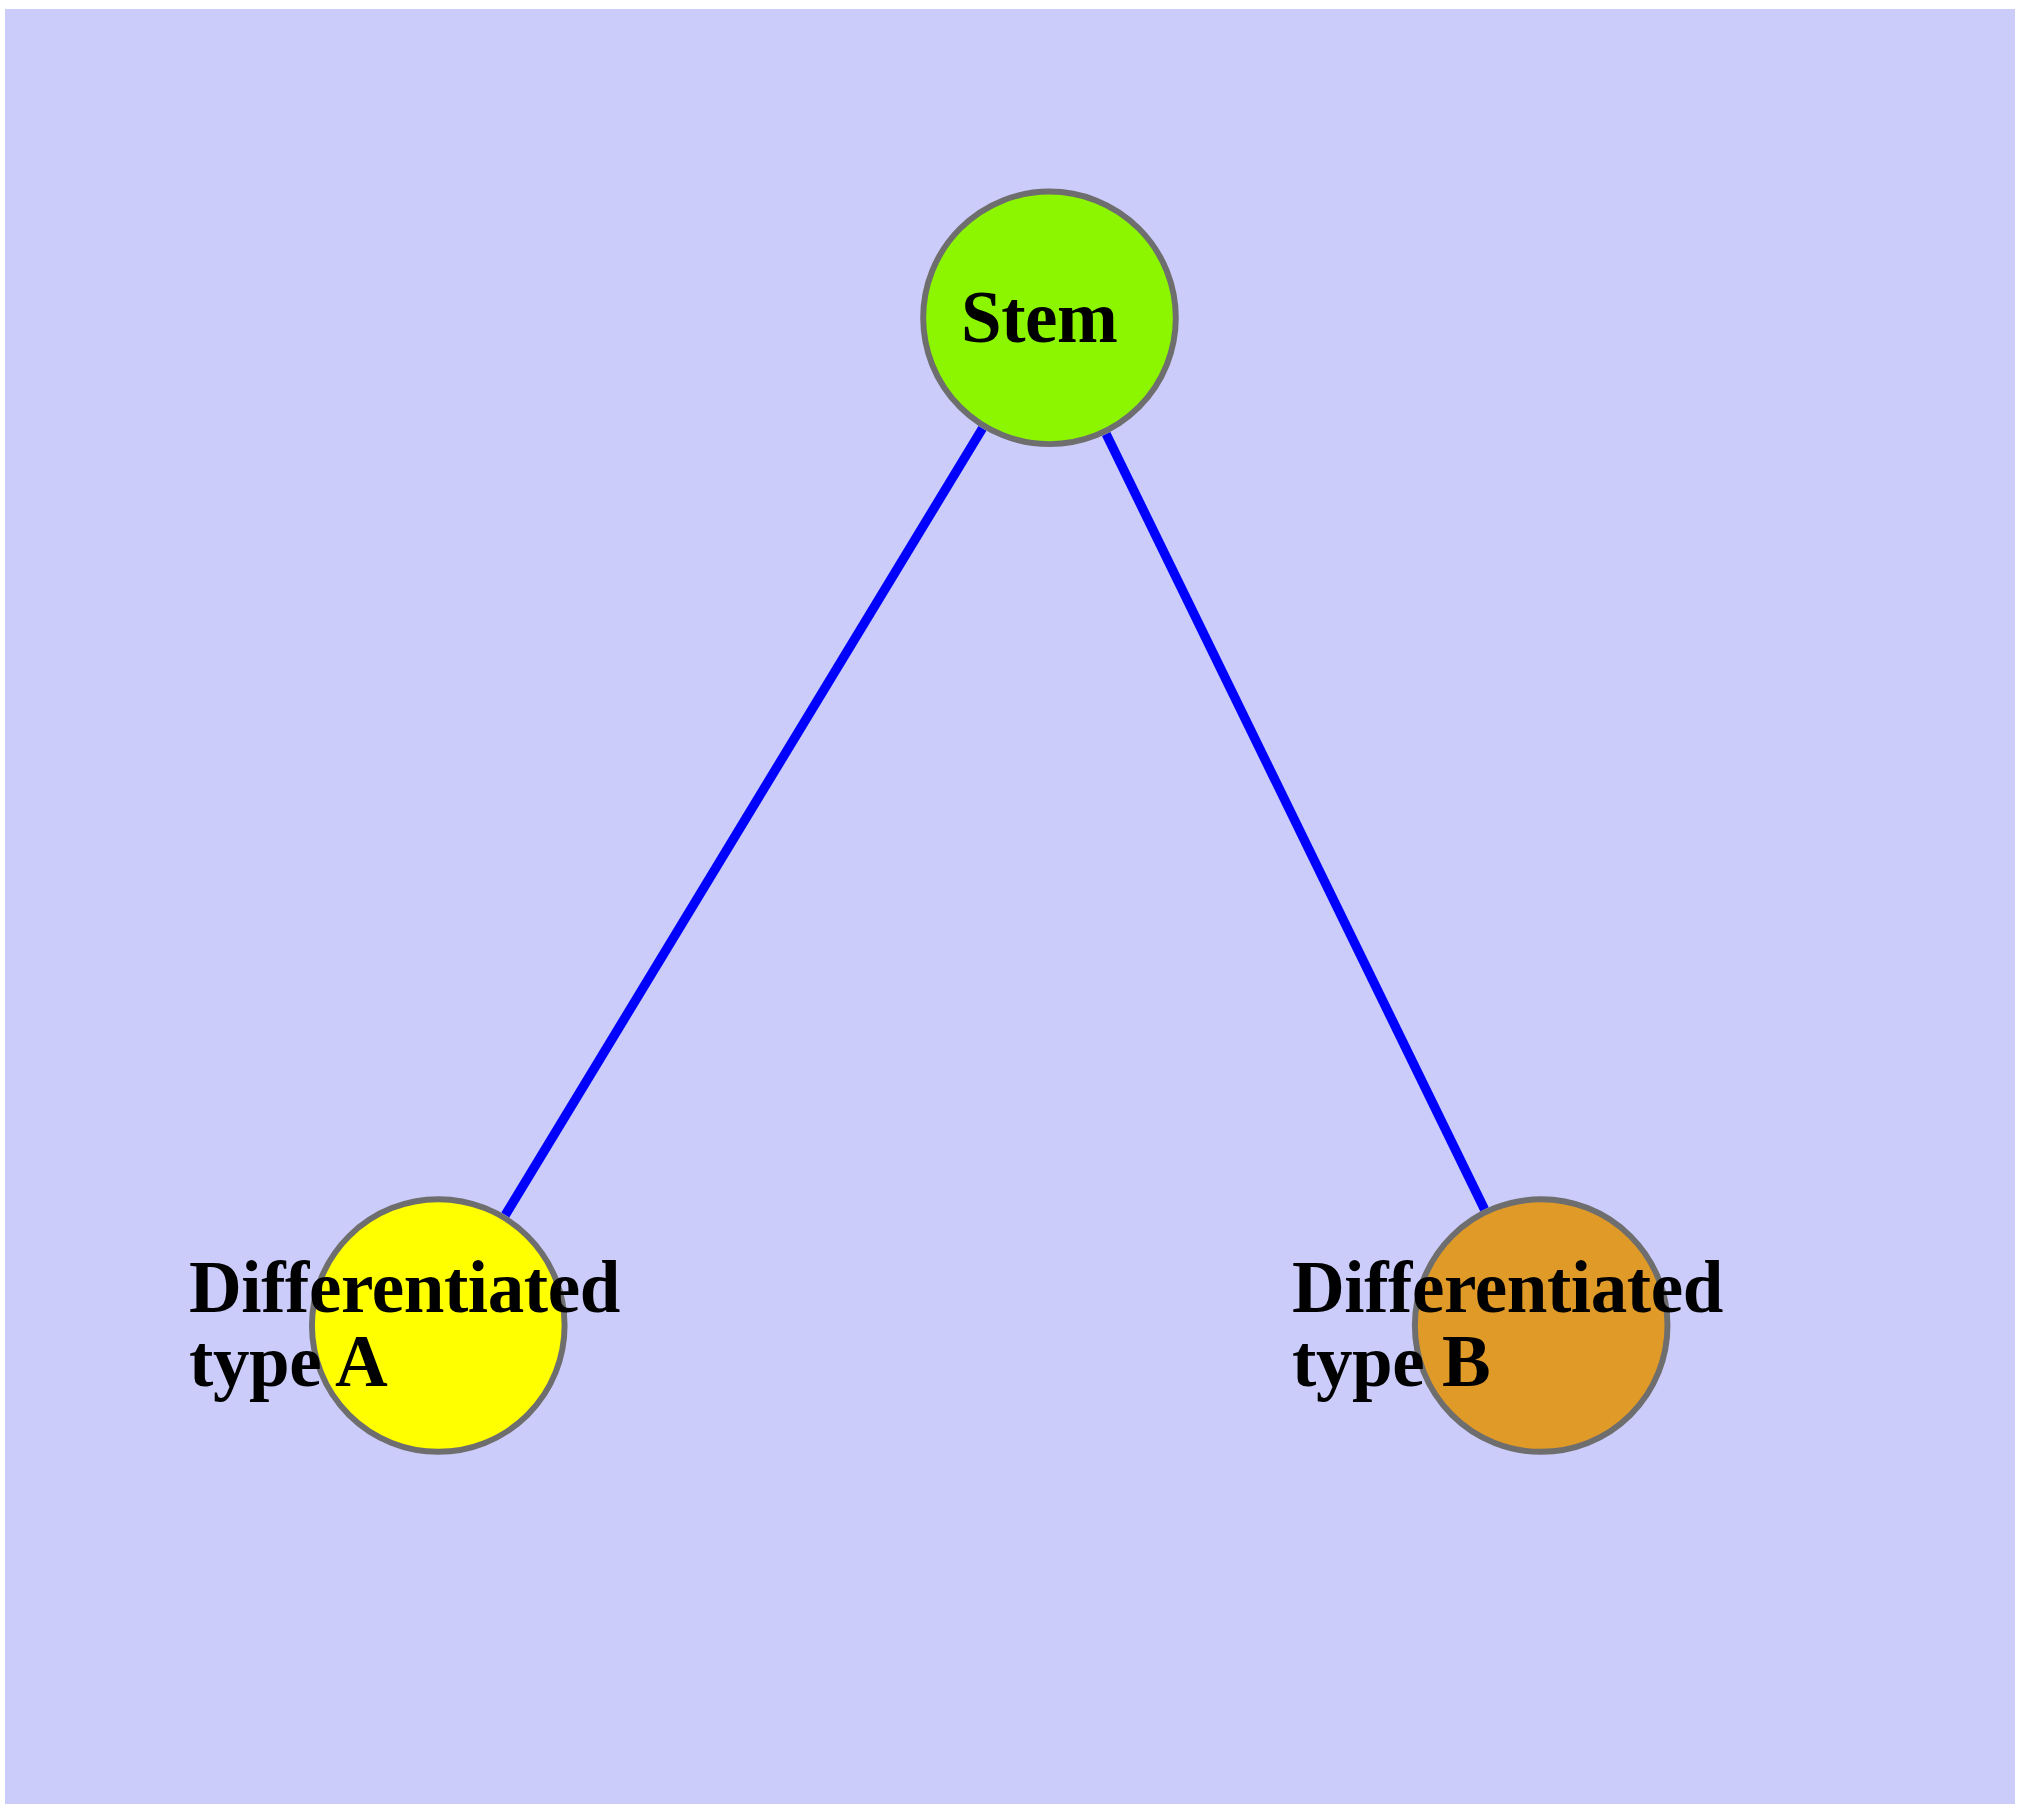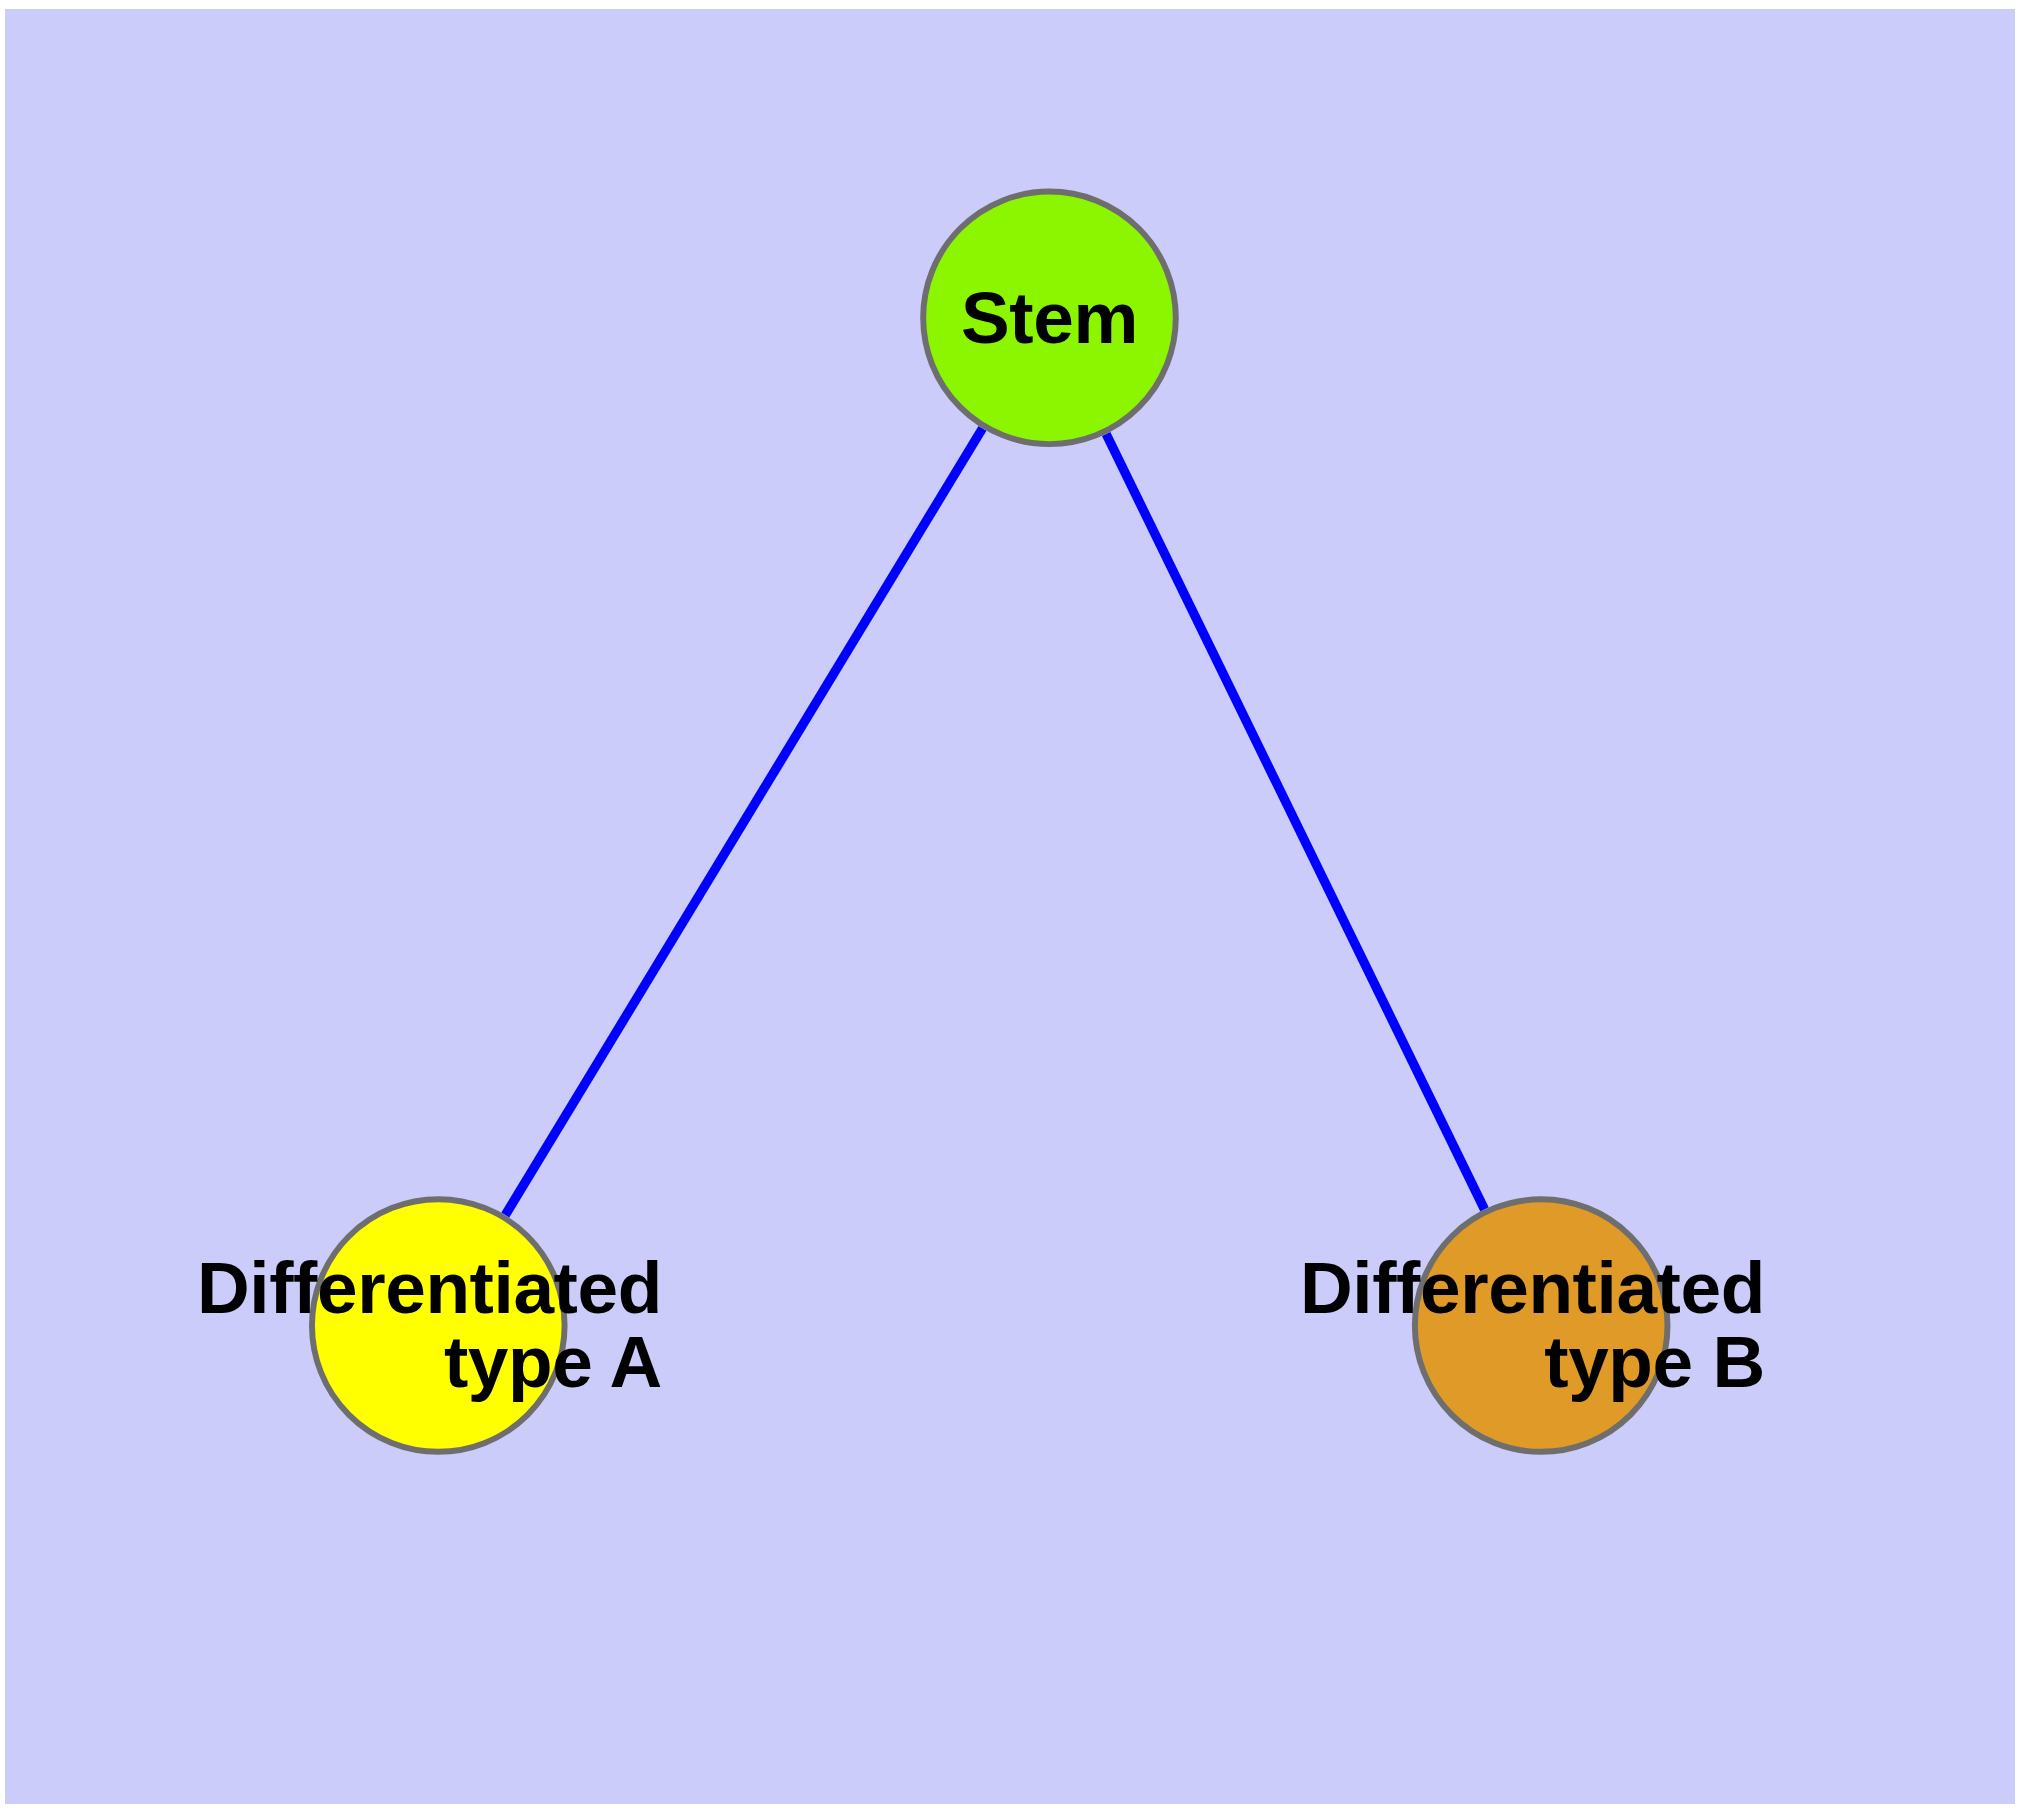--- a/index.html
+++ b/index.html
@@ -27,34 +27,34 @@
   #graph-svg {
     position: absolute;
     left: 0;
     top: 0;
     width: 2021px;
     height: 1812px;
     overflow: visible;
   }
   .node-label {
     position: absolute;
-    text-align: right;
+    text-align: left;
     font-weight: bold;
     color: #000000;
     line-height: 1.02;
     white-space: pre;
     letter-spacing: -0.4px;
     pointer-events: none;
+    font-family: Liberation Serif, serif;
   }
   .label-stem {
     font-size: 73px;
   }
   .label-leaf {
     font-size: 73px;
-    margin-left: 8px;
   }
 </style>
 </head>
 <body>
 
 <div id="canvas">
   <div id="plot-area"></div>
 
   <svg id="graph-svg" viewBox="0 0 2384 2138" preserveAspectRatio="none">
     <g id="edges-layer">

